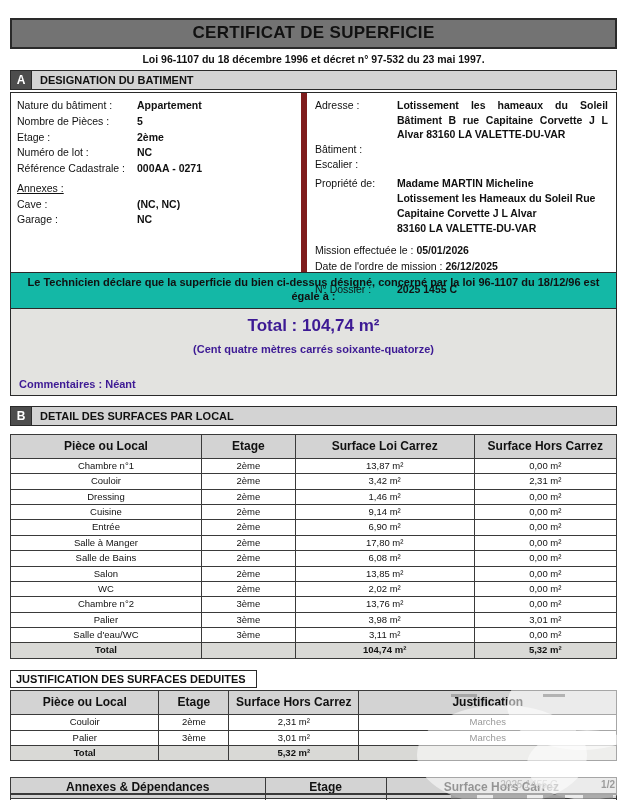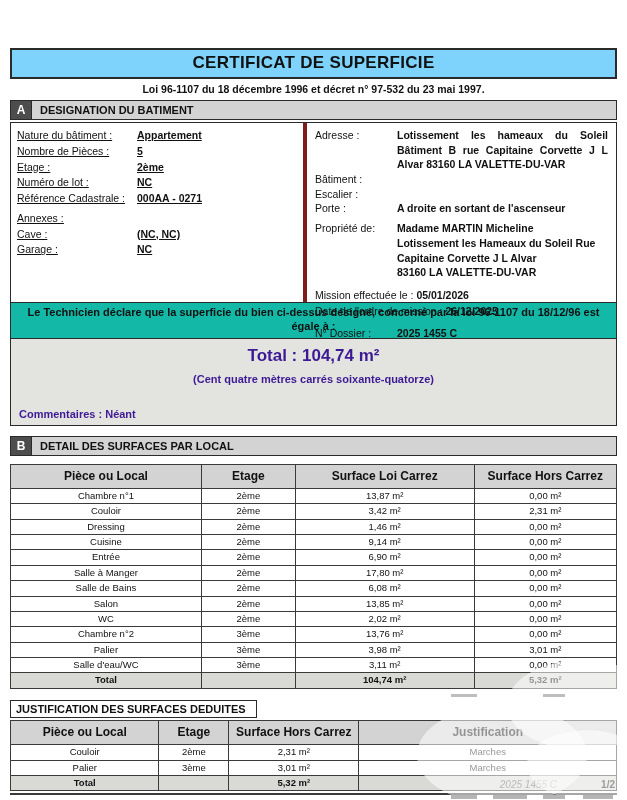--- a/index.html
+++ b/index.html
@@ -10,27 +10,26 @@
     font-family: "Liberation Sans", sans-serif;
     color: #111;
     position: relative;
     overflow: hidden;
   }
   .page { position: absolute; inset: 0; padding: 18px 10px 0 10px; }
 
   
   .title-bar {
     border: 2px solid #2a2a2a;
-    background: #7dd3fc;
+    background: #737373;
     text-align: center;
     font-weight: bold;
     font-size: 17px;
     padding: 3px 0 4px 0;
     letter-spacing: 0.3px;
-    margin-top: 30px;
   }
   .subtitle {
     text-align: center;
     font-weight: bold;
     font-size: 10.5px;
     margin: 4px 0 5px 0;
   }
 
   
   .sec-header { display: flex; margin-top: 2px; }
@@ -55,21 +54,21 @@
   }
 
   
   .a-box {
     border: 1px solid #2a2a2a;
     margin-top: 2px;
     display: flex;
     height: 181px;
     font-size: 10.5px;
   }
-  .a-left { width: 296px; border-right: 4px solid #7f1d1d; padding: 5px 20px 0 6px; text-decoration: underline; }
+  .a-left { width: 296px; border-right: 6px solid #7f1d1d; padding: 5px 20px 0 6px; }
   .a-right { flex: 1; padding: 5px 8px 0 8px; }
   .kv-row { display: flex; line-height: 1.5; }
   .kv-row .lbl { width: 120px; flex: none; }
   .kv-row .val { font-weight: bold; text-align: center; }
   .annexes-heading { text-decoration: underline; line-height: 1.5; margin-top: 4px; }
   .r-row { display: flex; line-height: 1.4; }
   .r-row .lbl { width: 82px; flex: none; }
   .r-row .val { font-weight: bold; flex: 1; }
   .r-row .val.justify { text-align: justify; }
   .r-row .val.lines { white-space: pre-line; }
@@ -231,24 +230,20 @@
             <span class="lbl">Adresse :</span>
             <span class="val justify">Lotissement les hameaux du Soleil Bâtiment B rue Capitaine Corvette J L Alvar 83160 LA VALETTE-DU-VAR</span>
           </div>
           <div class="r-row">
             <span class="lbl">Bâtiment :</span>
             <span class="val"></span>
           </div>
           <div class="r-row">
             <span class="lbl">Escalier :</span>
             <span class="val"></span>
-          </div>
-          <div class="r-row">
-            <span class="lbl">Porte :</span>
-            <span class="val">A droite en sortant de l'ascenseur</span>
           </div>
           <div class="r-row gap">
             <span class="lbl">Propriété de:</span>
             <span class="val lines">Madame MARTIN Micheline
 Lotissement les Hameaux du Soleil Rue Capitaine Corvette J L Alvar
 83160 LA VALETTE-DU-VAR</span>
           </div>
         </div>
       <div class="mission-block" id="a-mission-lines">
           <div class="mission-line"><span class="lbl">Mission effectuée le : </span><span class="val">05/01/2026</span></div>

